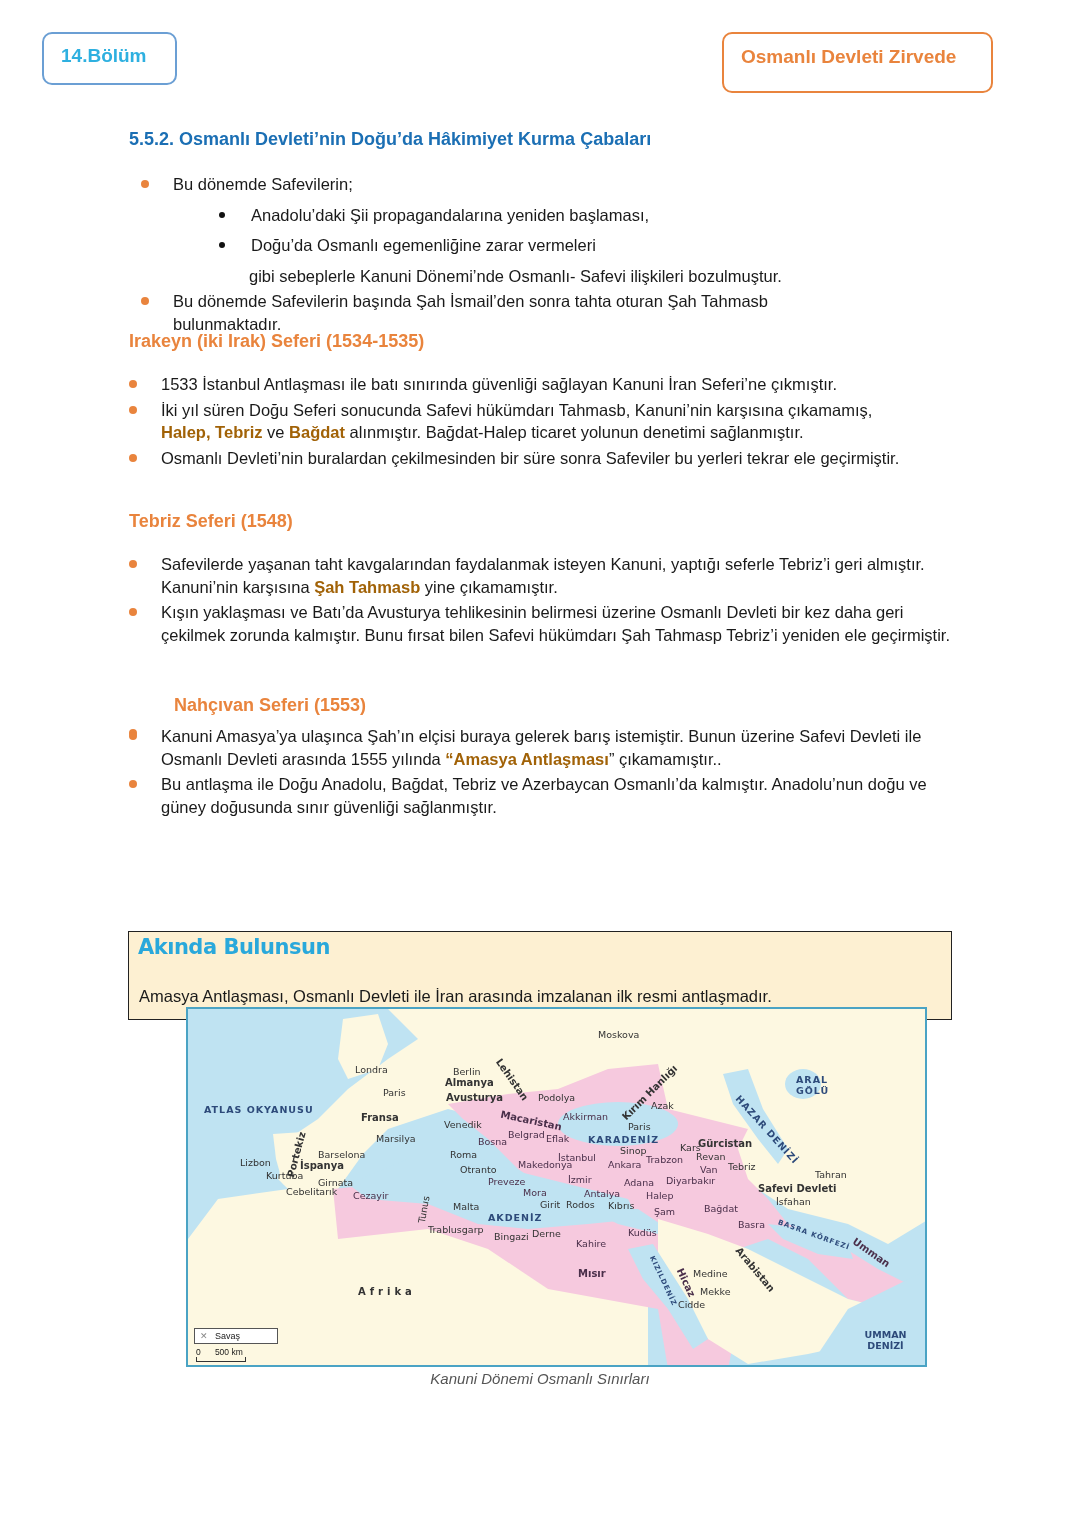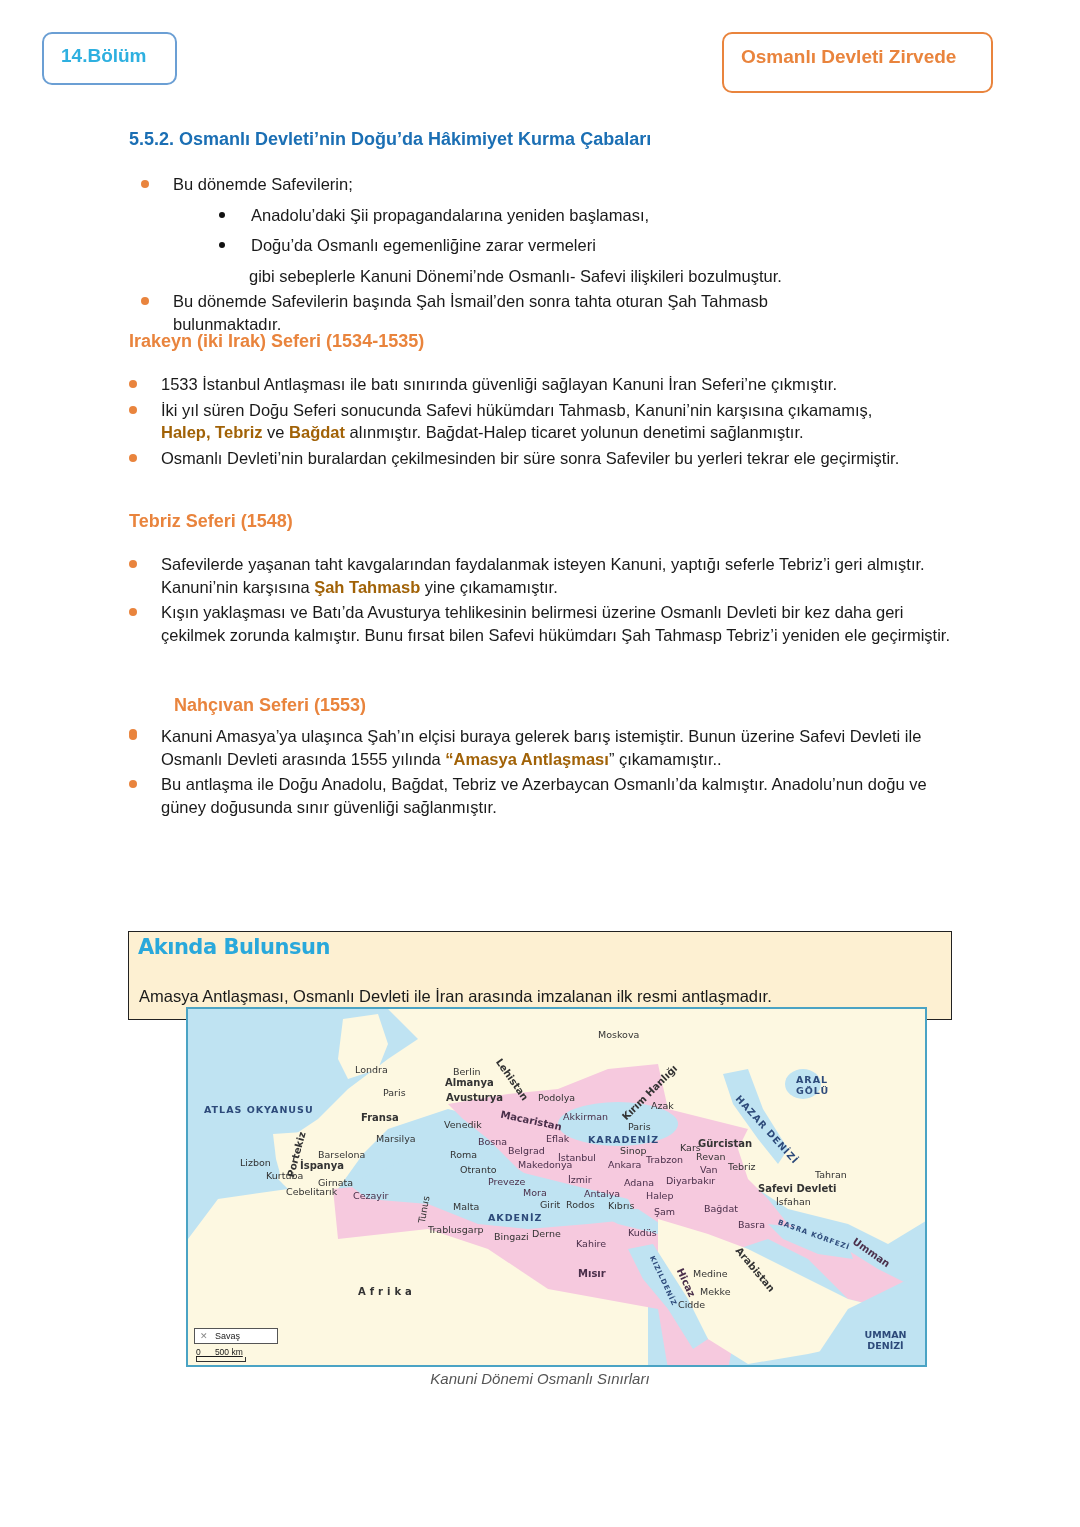--- a/index.html
+++ b/index.html
@@ -26,21 +26,21 @@
   .note-text { position: absolute; left: 10px; top: 55px; font-size: 16.5px; }
   .map { position: absolute; left: 186px; top: 1007px; width: 741px; height: 360px; box-sizing: border-box;
          border: 2px solid #4aa3c4; background: #bfe3f2; overflow: hidden; }
   .map svg { position: absolute; left: 0; top: 0; }
   .lbl { position: absolute; font-size: 9.5px; color: #333; white-space: nowrap; font-family: "DejaVu Sans", sans-serif; }
   .lbl.b { font-weight: bold; font-size: 10px; }
   .lbl.sea { color: #2d4a7a; font-weight: bold; font-size: 9.5px; letter-spacing: 1px; }
   .lbl.ot { color: #4a2f4a; }
   .legend { position: absolute; left: 6px; top: 319px; width: 84px; height: 16px; border: 1px solid #555;
             background: #fff; font-size: 9px; padding-left: 20px; box-sizing: border-box; line-height: 14px; }
-  .scale { position: absolute; left: 8px; top: 338px; font-size: 8.5px; text-decoration: underline; }
+  .scale { position: absolute; left: 8px; top: 338px; font-size: 8.5px; }
   .caption { position: absolute; left: 0; width: 1080px; top: 1370px; text-align: center; font-style: italic;
              color: #555; font-size: 15px; }
 </style>
 </head>
 <body>
 
 <div class="hdr-box hdr-left">
   <span>14.Bölüm</span>
 </div>
 <div class="hdr-box hdr-right">
@@ -140,21 +140,21 @@
   <span class="lbl b ot" style="left:312px; top:106px; transform:rotate(12deg);">Macaristan</span>
   <span class="lbl ot" style="left:375px; top:102px;">Akkirman</span>
   <span class="lbl" style="left:440px; top:112px;">Paris</span>
   <span class="lbl sea" style="left:400px; top:125px;">KARADENİZ</span>
   <span class="lbl" style="left:432px; top:136px;">Sinop</span>
   <span class="lbl" style="left:492px; top:133px;">Kars</span>
   <span class="lbl b" style="left:510px; top:129px;">Gürcistan</span>
   <span class="lbl" style="left:508px; top:142px;">Revan</span>
   <span class="lbl" style="left:188px; top:124px;">Marsilya</span>
   <span class="lbl ot" style="left:290px; top:127px;">Bosna</span>
-  <span class="lbl ot" style="left:320px; top:136px;">Belgrad</span>
+  <span class="lbl ot" style="left:320px; top:120px;">Belgrad</span>
   <span class="lbl ot" style="left:358px; top:124px;">Eflak</span>
   <span class="lbl ot" style="left:370px; top:143px;">İstanbul</span>
   <span class="lbl ot" style="left:420px; top:150px;">Ankara</span>
   <span class="lbl ot" style="left:458px; top:145px;">Trabzon</span>
   <span class="lbl" style="left:540px; top:152px;">Tebriz</span>
   <span class="lbl" style="left:595px; top:160px;margin-left:32px;">Tahran</span>
   <span class="lbl" style="left:130px; top:140px;">Barselona</span>
   <span class="lbl b" style="left:85px; top:140px; transform:rotate(-75deg);">Portekiz</span>
   <span class="lbl" style="left:52px; top:148px;">Lizbon</span>
   <span class="lbl b" style="left:112px; top:151px;">İspanya</span>

